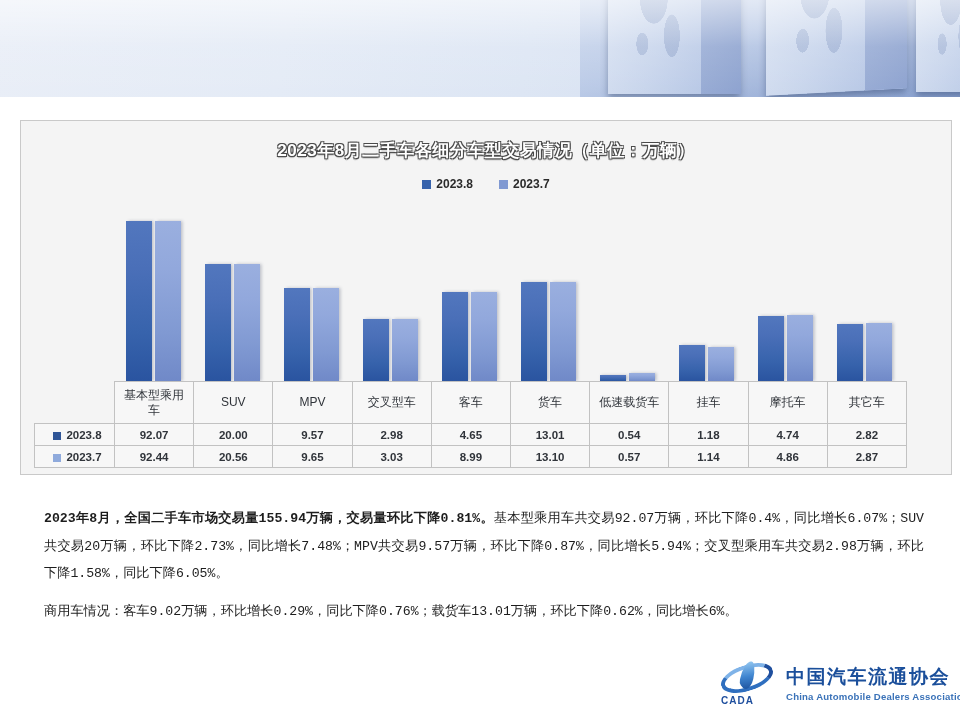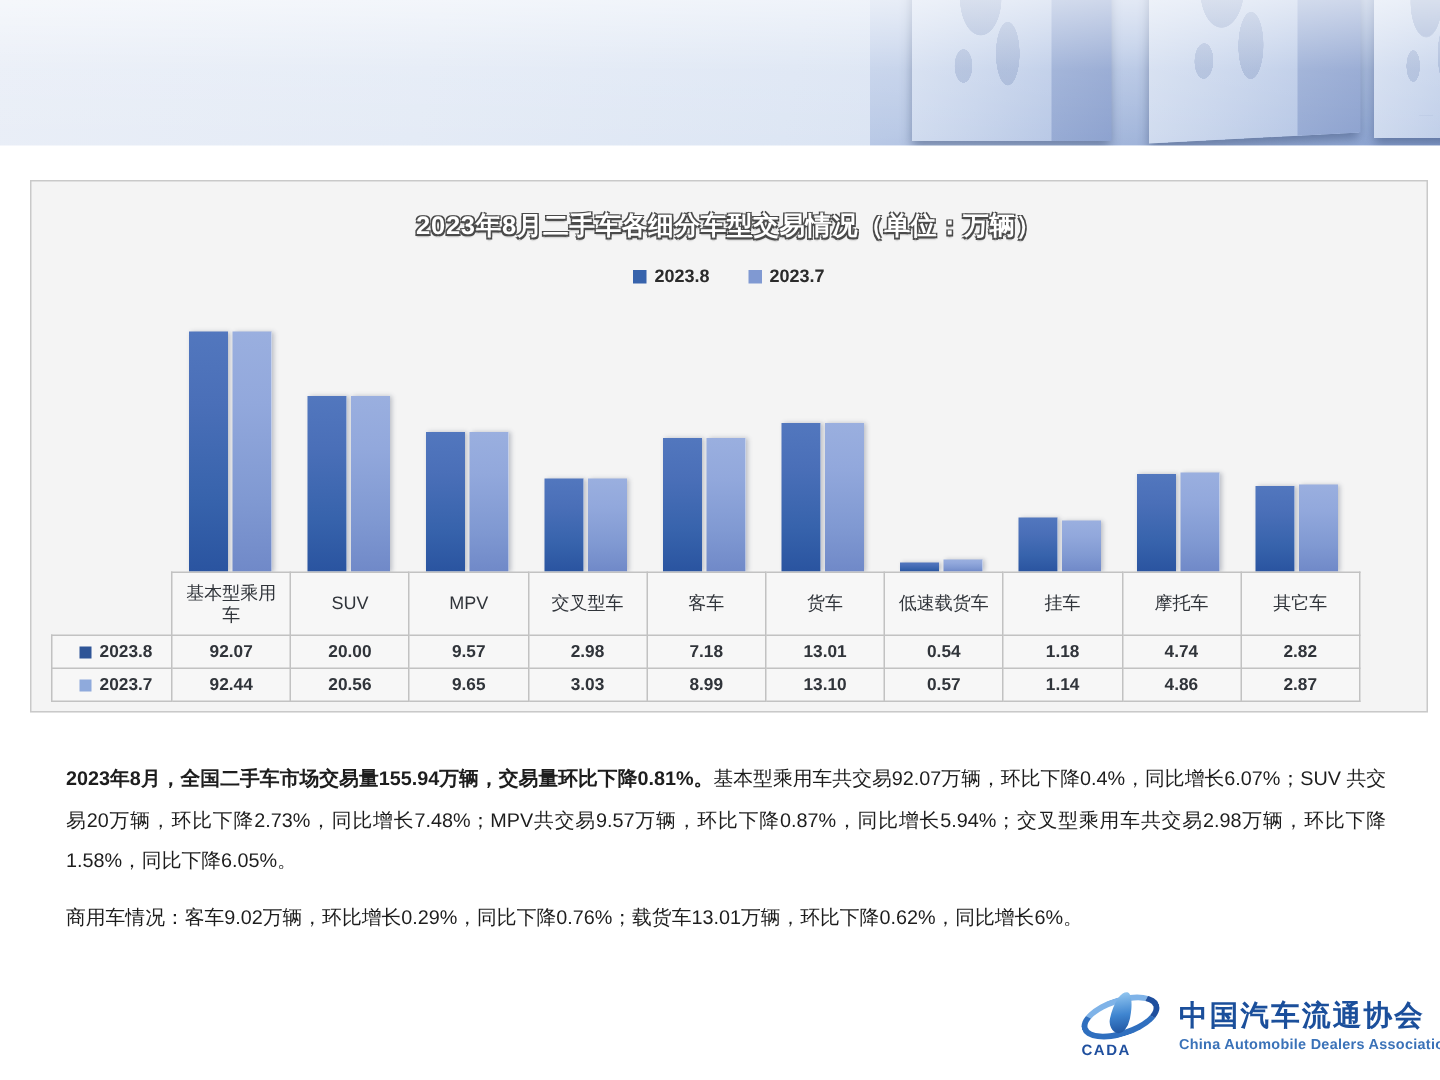--- a/index.html
+++ b/index.html
@@ -158,21 +158,21 @@
 
   
   .body-text {
     position: absolute;
     left: 44px; top: 505px;
     width: 880px;
     font-size: 13.2px;
     color: #1d1d1d;
     line-height: 2.1;
   }
-  .body-text p { margin: 0 0 10px 0; text-align: justify; }
+  .body-text p { margin: 0 0 10px 0; text-align: justify; font-family: Liberation Mono, monospace; }
   .body-text .lead { font-weight: bold; }
 
   
   .logo {
     position: absolute;
     left: 718px; top: 657px;
     width: 225px; height: 52px;
     display: flex; align-items: center; gap: 8px;
   }
   .logo-mark {
@@ -307,21 +307,21 @@
           <th>其它车</th>
         </tr>
     </thead>
     <tbody>
         <tr>
           <td class="row-label"><span class="sw" style="background: rgb(47, 85, 151);"></span>2023.8</td>
           <td>92.07</td>
           <td>20.00</td>
           <td>9.57</td>
           <td>2.98</td>
-          <td>7.18</td>
+          <td>4.65</td>
           <td>13.01</td>
           <td>0.54</td>
           <td>1.18</td>
           <td>4.74</td>
           <td>2.82</td>
         </tr>
         <tr>
           <td class="row-label"><span class="sw" style="background: rgb(143, 170, 220);"></span>2023.7</td>
           <td>92.44</td>
           <td>20.56</td>

